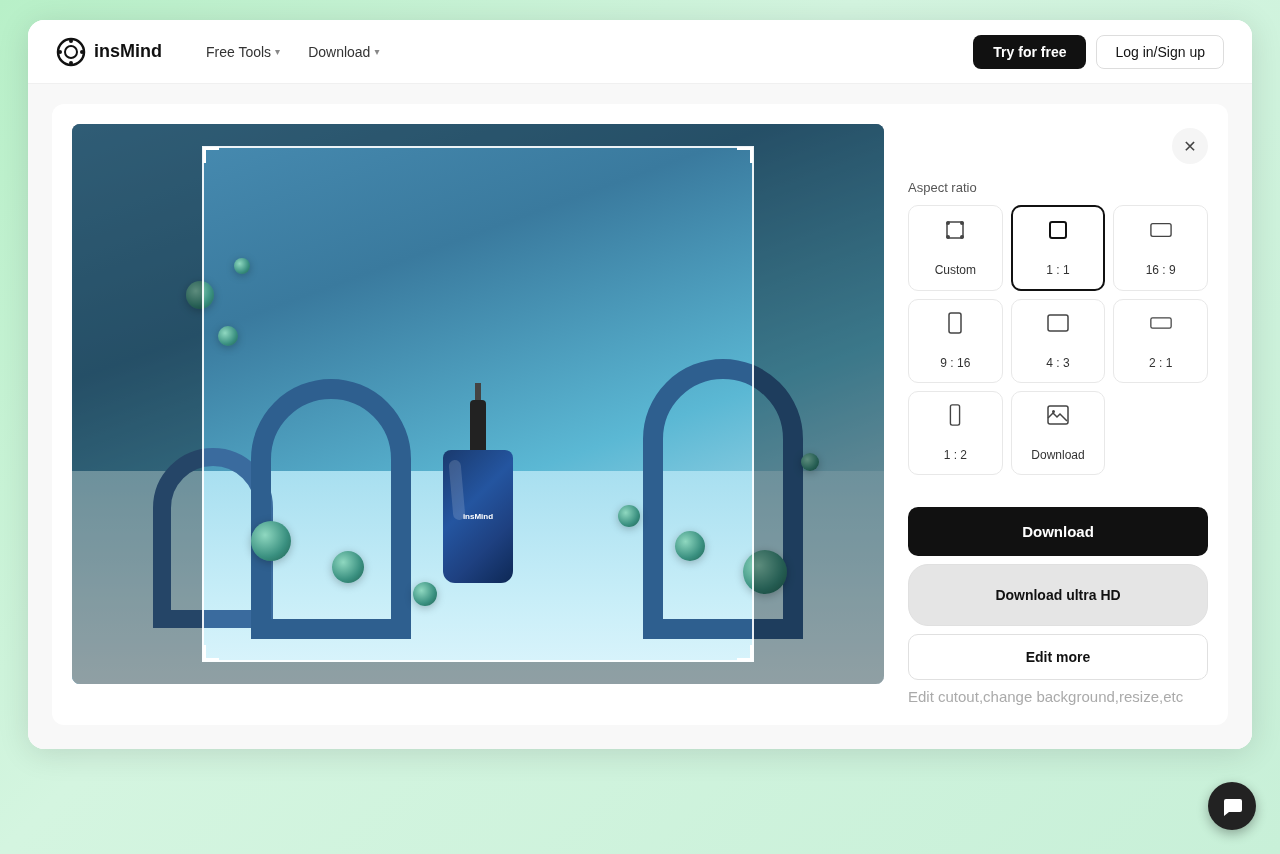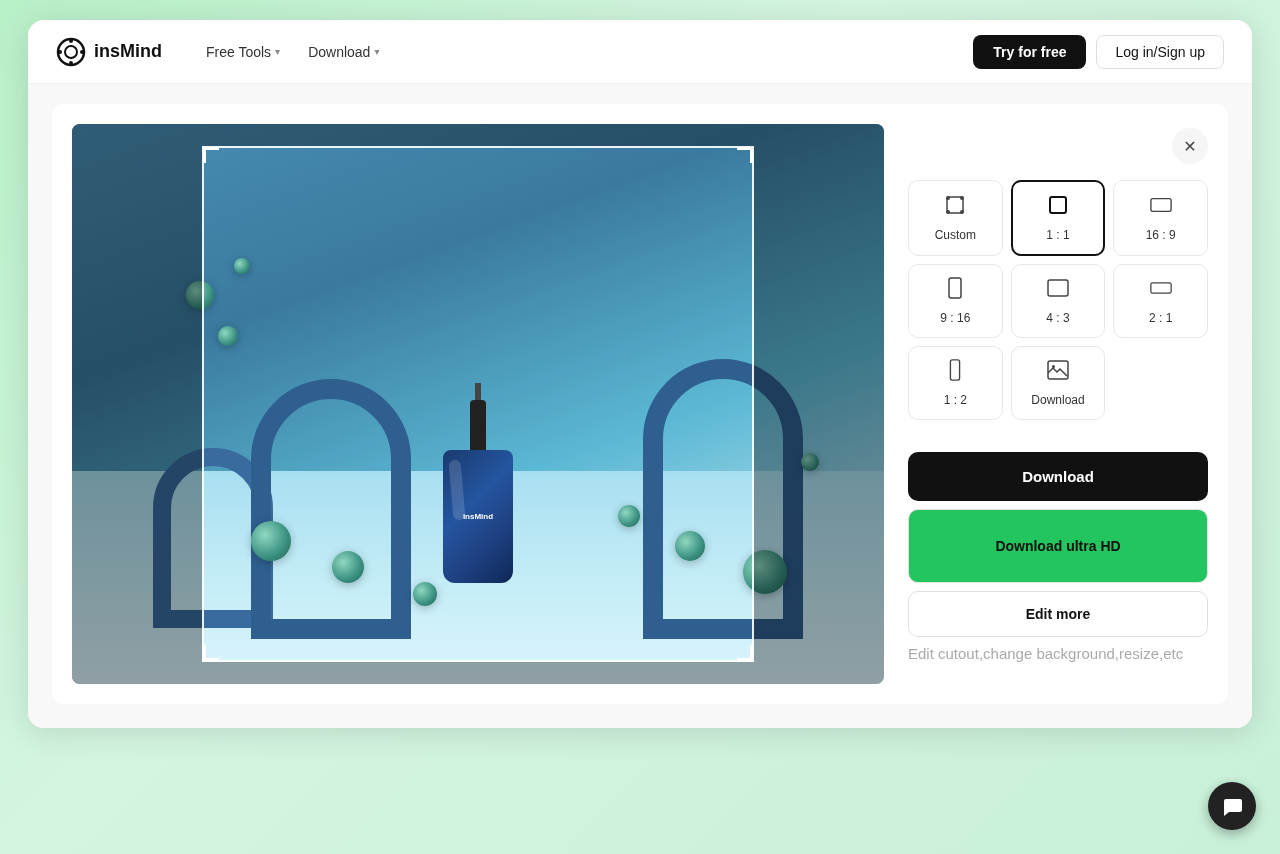--- a/index.html
+++ b/index.html
@@ -306,21 +306,21 @@
     .aspect-grid {
       display: grid;
       grid-template-columns: repeat(3, 1fr);
       gap: 8px;
     }
     .aspect-btn {
       display: flex;
       flex-direction: column;
       align-items: center;
       justify-content: center;
-      gap: 12px;
+      gap: 22px;
       padding: 12px 8px;
       border: 1.5px solid #e8e8e8;
       border-radius: 10px;
       background: #fff;
       cursor: pointer;
       font-size: 12px;
       color: #333;
       transition: all 0.15s;
       text-align: center;
     }
@@ -350,25 +350,25 @@
       color: #fff;
       border: none;
       border-radius: 10px;
       padding: 16px;
       font-size: 15px;
       font-weight: 600;
       cursor: pointer;
       text-align: center;
     }
     .btn-download-hd {
-      background: #22c55e;
+      background: #e5e5e5;
       color: #111;
       border: 1.5px solid #e0e0e0;
-      border-radius: 10px;
-      padding: 28px;
+      border-radius: 20px;
+      padding: 22px;
       font-size: 14px;
       font-weight: 600;
       cursor: pointer;
       text-align: center;
     }
     .btn-edit-more {
       background: #fff;
       color: #111;
       border: 1.5px solid #e0e0e0;
       border-radius: 10px;
@@ -478,20 +478,21 @@
               </div>
             </div>
           </div>
         </div>
       </div>
 
       <div class="right-panel">
         <button class="close-btn">✕</button>
 
         <div class="aspect-ratio-section">
+          <div class="section-label">Aspect ratio</div>
 
           <div class="aspect-grid">
 
             <button class="aspect-btn">
               <div class="aspect-icon">
                 <svg viewBox="0 0 22 22" fill="none">
                     <rect x="3" y="3" width="16" height="16" rx="2" stroke="#444" stroke-width="1.5" fill="none"></rect>
                     <circle cx="4" cy="4" r="2" fill="#444"></circle>
                     <circle cx="18" cy="4" r="2" fill="#444"></circle>
                     <circle cx="4" cy="18" r="2" fill="#444"></circle>

